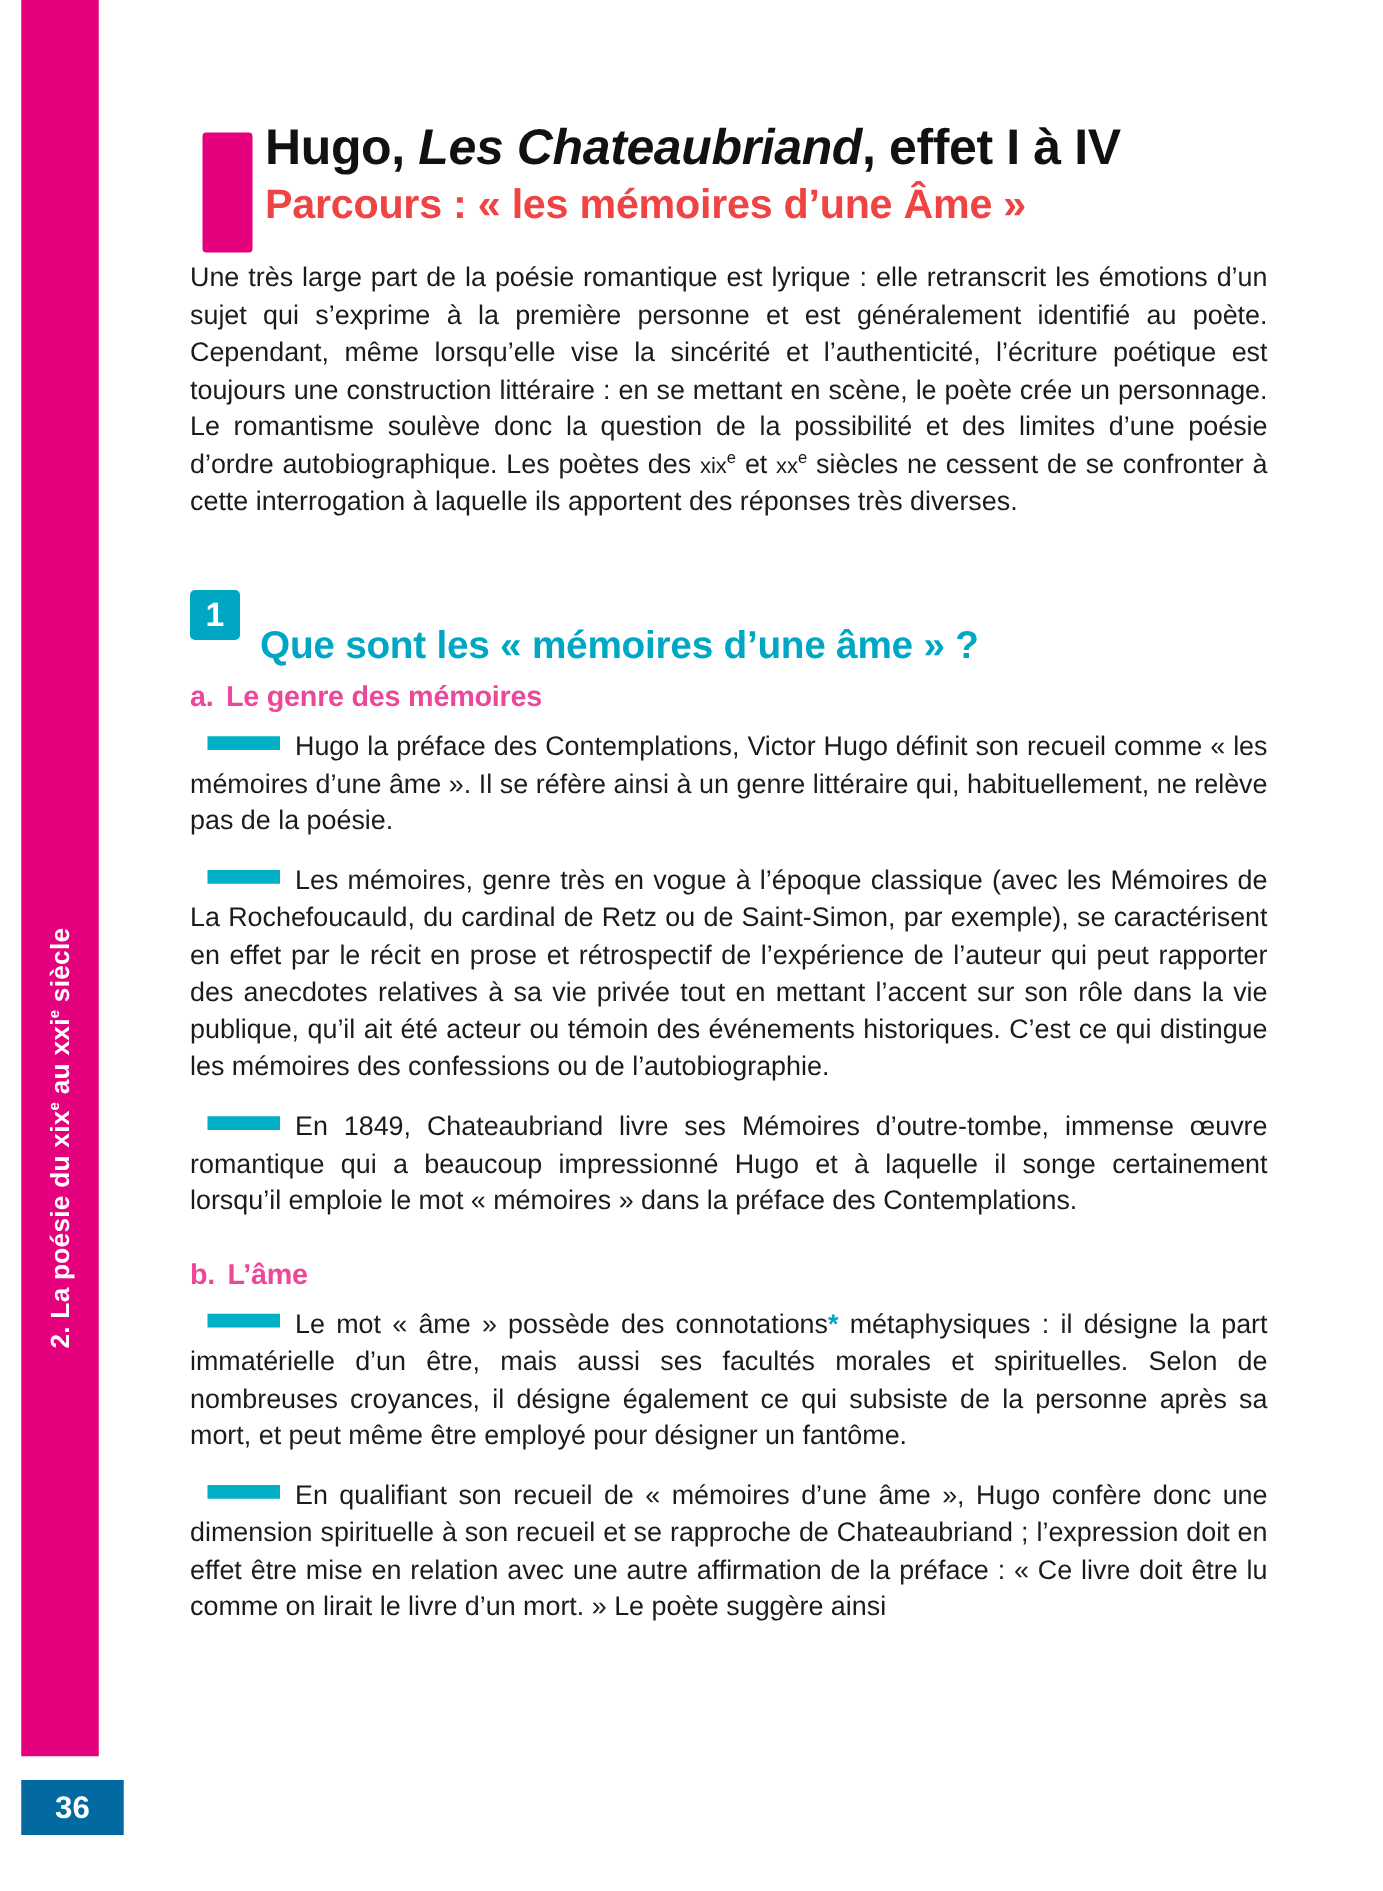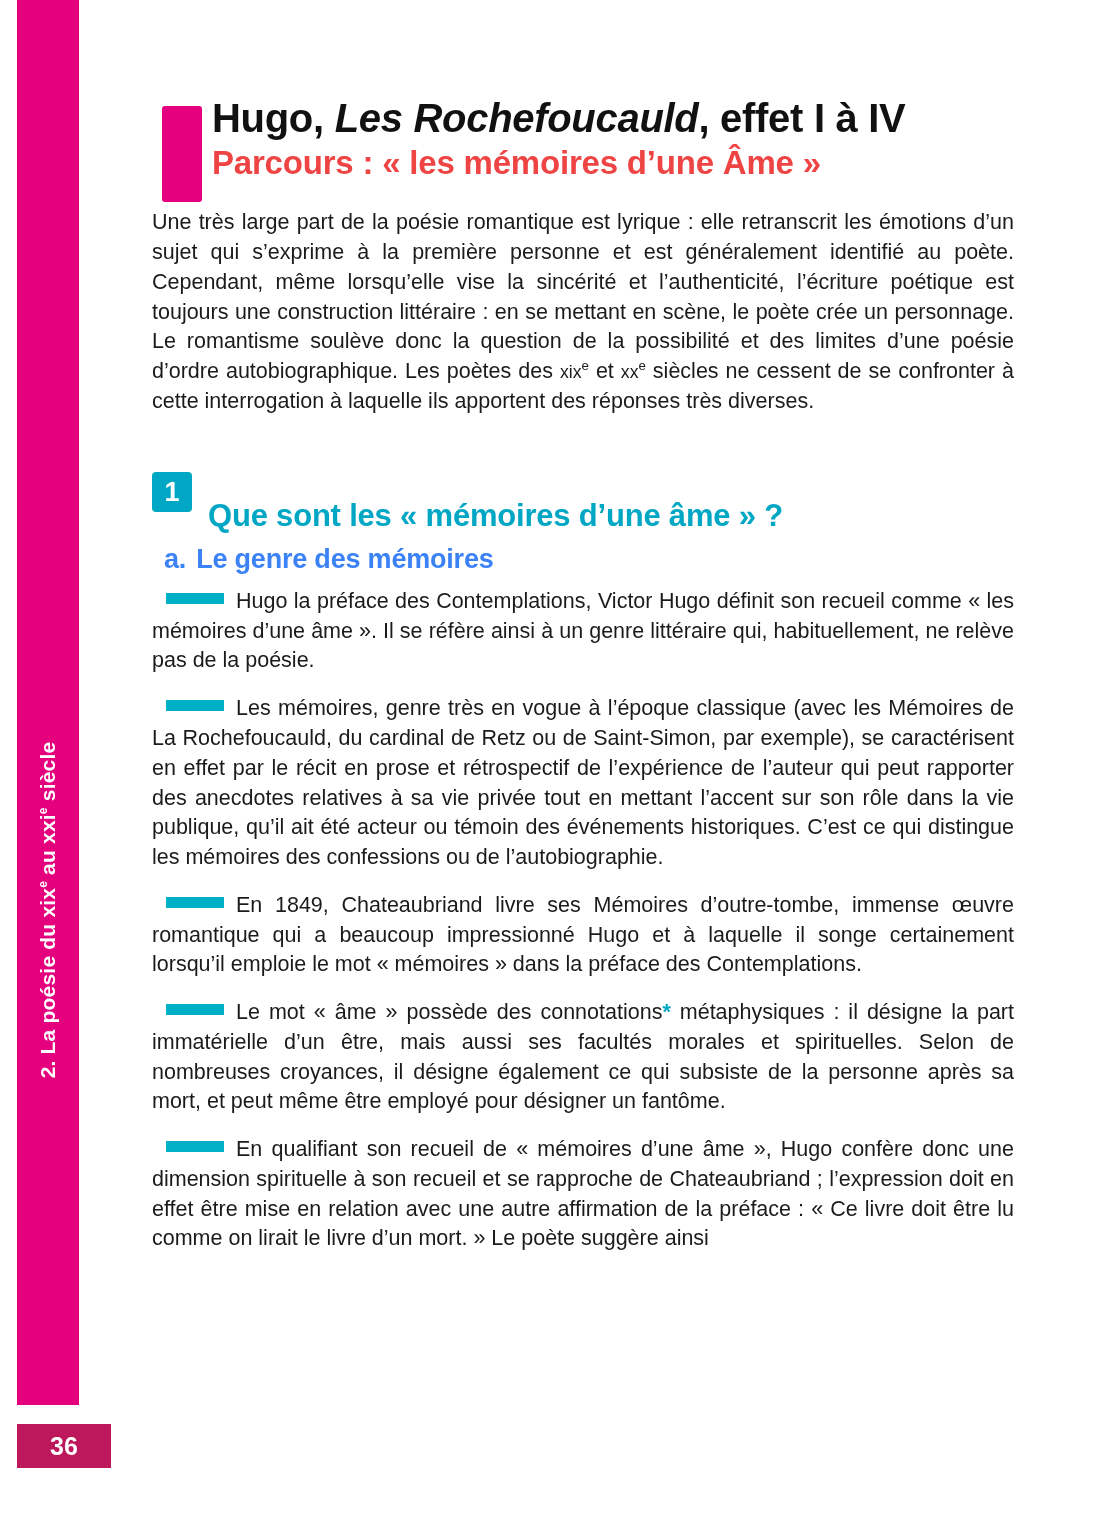--- a/index.html
+++ b/index.html
@@ -50,23 +50,23 @@
   }
   .smallcaps {
     font-size: 17px;
   }
 
   
   .page-number-block {
     position: absolute;
     left: 17px;
     top: 1424px;
-    width: 94px;
+    width: 82px;
     height: 44px;
-    background: #be185d;
+    background: #0369a1;
     display: flex;
     align-items: center;
     justify-content: center;
   }
   .page-number-block span {
     color: #ffffff;
     font-size: 25px;
     font-weight: bold;
   }
 
@@ -150,24 +150,24 @@
   .section-title {
     color: #00a7c4;
     font-size: 31px;
     font-weight: bold;
     letter-spacing: -0.2px;
     margin-top: 47px;
   }
 
   
   .sub-head {
-    color: #3b82f6;
-    font-size: 27px;
-    font-weight: bold;
-    margin: 6px 0 12px 12px;
+    color: #ec4899;
+    font-size: 23px;
+    font-weight: bold;
+    margin: 6px 0 12px 0;
     letter-spacing: -0.2px;
   }
   .sub-head .letter {
     margin-right: 10px;
   }
   .sub-head-b {
     margin-top: 30px;
   }
 
   
@@ -201,37 +201,38 @@
 </div>
 
 <div class="page-number-block">
   <span>36</span>
 </div>
 
 <div class="content">
 
   <div class="title-row">
     <div class="title-marker"></div>
-    <div class="title-line1"><span>Hugo, </span><span class="ital">Les Rochefoucauld</span><span>, effet I à IV</span></div>
+    <div class="title-line1"><span>Hugo, </span><span class="ital">Les Chateaubriand</span><span>, effet I à IV</span></div>
     <div class="title-line2">Parcours : « les mémoires d’une Âme »</div>
   </div>
 
   <p class="intro">Une très large part de la poésie romantique est lyrique : elle retranscrit les émotions d’un sujet qui s’exprime à la première personne et est généralement identifié au poète. Cependant, même lorsqu’elle vise la sincérité et l’authenticité, l’écriture poétique est toujours une construction littéraire : en se mettant en scène, le poète crée un personnage. Le romantisme soulève donc la question de la possibilité et des limites d’une poésie d’ordre autobiographique. Les poètes des <span class="sc">xix</span><sup>e</sup> et <span class="sc">xx</span><sup>e</sup> siècles ne cessent de se confronter à cette interrogation à laquelle ils apportent des réponses très diverses.</p>
 
   <div class="section-head">
     <div class="section-num">1</div>
     <div class="section-title">Que sont les « mémoires d’une âme » ?</div>
   </div>
 
   <div class="sub-head"><span class="letter">a.</span><span>Le genre des mémoires</span></div>
 
   <p class="bullet-par"><span class="dash"></span><span>Hugo la préface des </span><span class="ital">Contemplations</span><span>, Victor Hugo définit son recueil comme « les mémoires d’une âme ». Il se réfère ainsi à un genre littéraire qui, habituellement, ne relève pas de la poésie.</span></p>
 
   <p class="bullet-par"><span class="dash"></span><span>Les mémoires, genre très en vogue à l’époque classique (avec les </span><span class="ital">Mémoires</span><span> de La Rochefoucauld, du cardinal de Retz ou de Saint-Simon, par exemple), se caractérisent en effet par le récit en prose et rétrospectif de l’expérience de l’auteur qui peut rapporter des anecdotes relatives à sa vie privée tout en mettant l’accent sur son rôle dans la vie publique, qu’il ait été acteur ou témoin des événements historiques. C’est ce qui distingue les mémoires des confessions ou de l’autobiographie.</span></p>
 
   <p class="bullet-par"><span class="dash"></span><span>En 1849, Chateaubriand livre ses </span><span class="ital">Mémoires d’outre-tombe</span><span>, immense œuvre romantique qui a beaucoup impressionné Hugo et à laquelle il songe certainement lorsqu’il emploie le mot « mémoires » dans la préface des </span><span class="ital">Contemplations</span><span>.</span></p>
 
+  <div class="sub-head sub-head-b"><span class="letter">b.</span><span>L’âme</span></div>
 
   <p class="bullet-par"><span class="dash"></span><span>Le mot « âme » possède des connotations</span><span class="star">*</span><span> métaphysiques : il désigne la part immatérielle d’un être, mais aussi ses facultés morales et spirituelles. Selon de nombreuses croyances, il désigne également ce qui subsiste de la personne après sa mort, et peut même être employé pour désigner un fantôme.</span></p>
 
   <p class="bullet-par"><span class="dash"></span><span>En qualifiant son recueil de « mémoires d’une âme », Hugo confère donc une dimension spirituelle à son recueil et se rapproche de Chateaubriand ; l’expression doit en effet être mise en relation avec une autre affirmation de la préface : « Ce livre doit être lu comme on lirait le livre d’un mort. » Le poète suggère ainsi</span></p>
 
 </div>
 
 </body></html>

